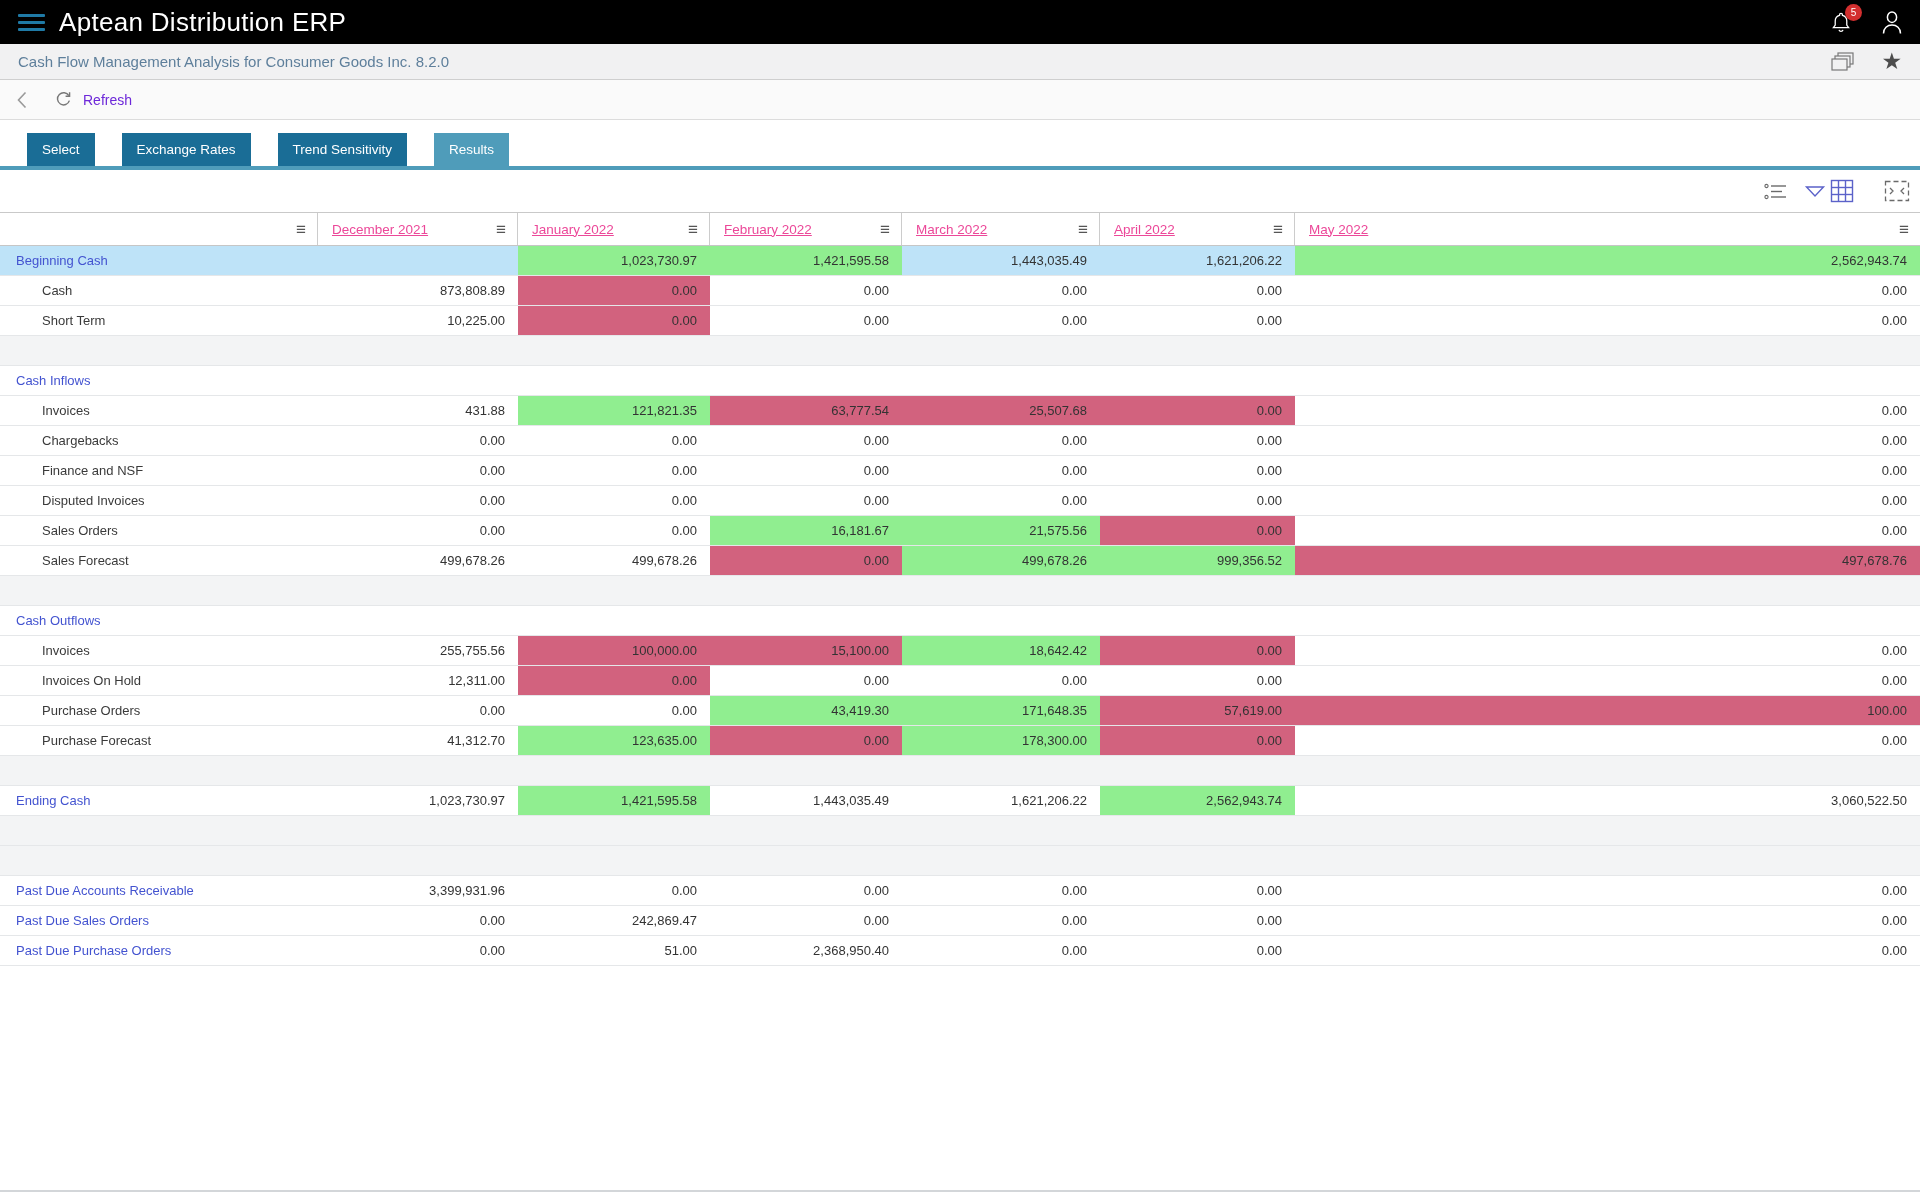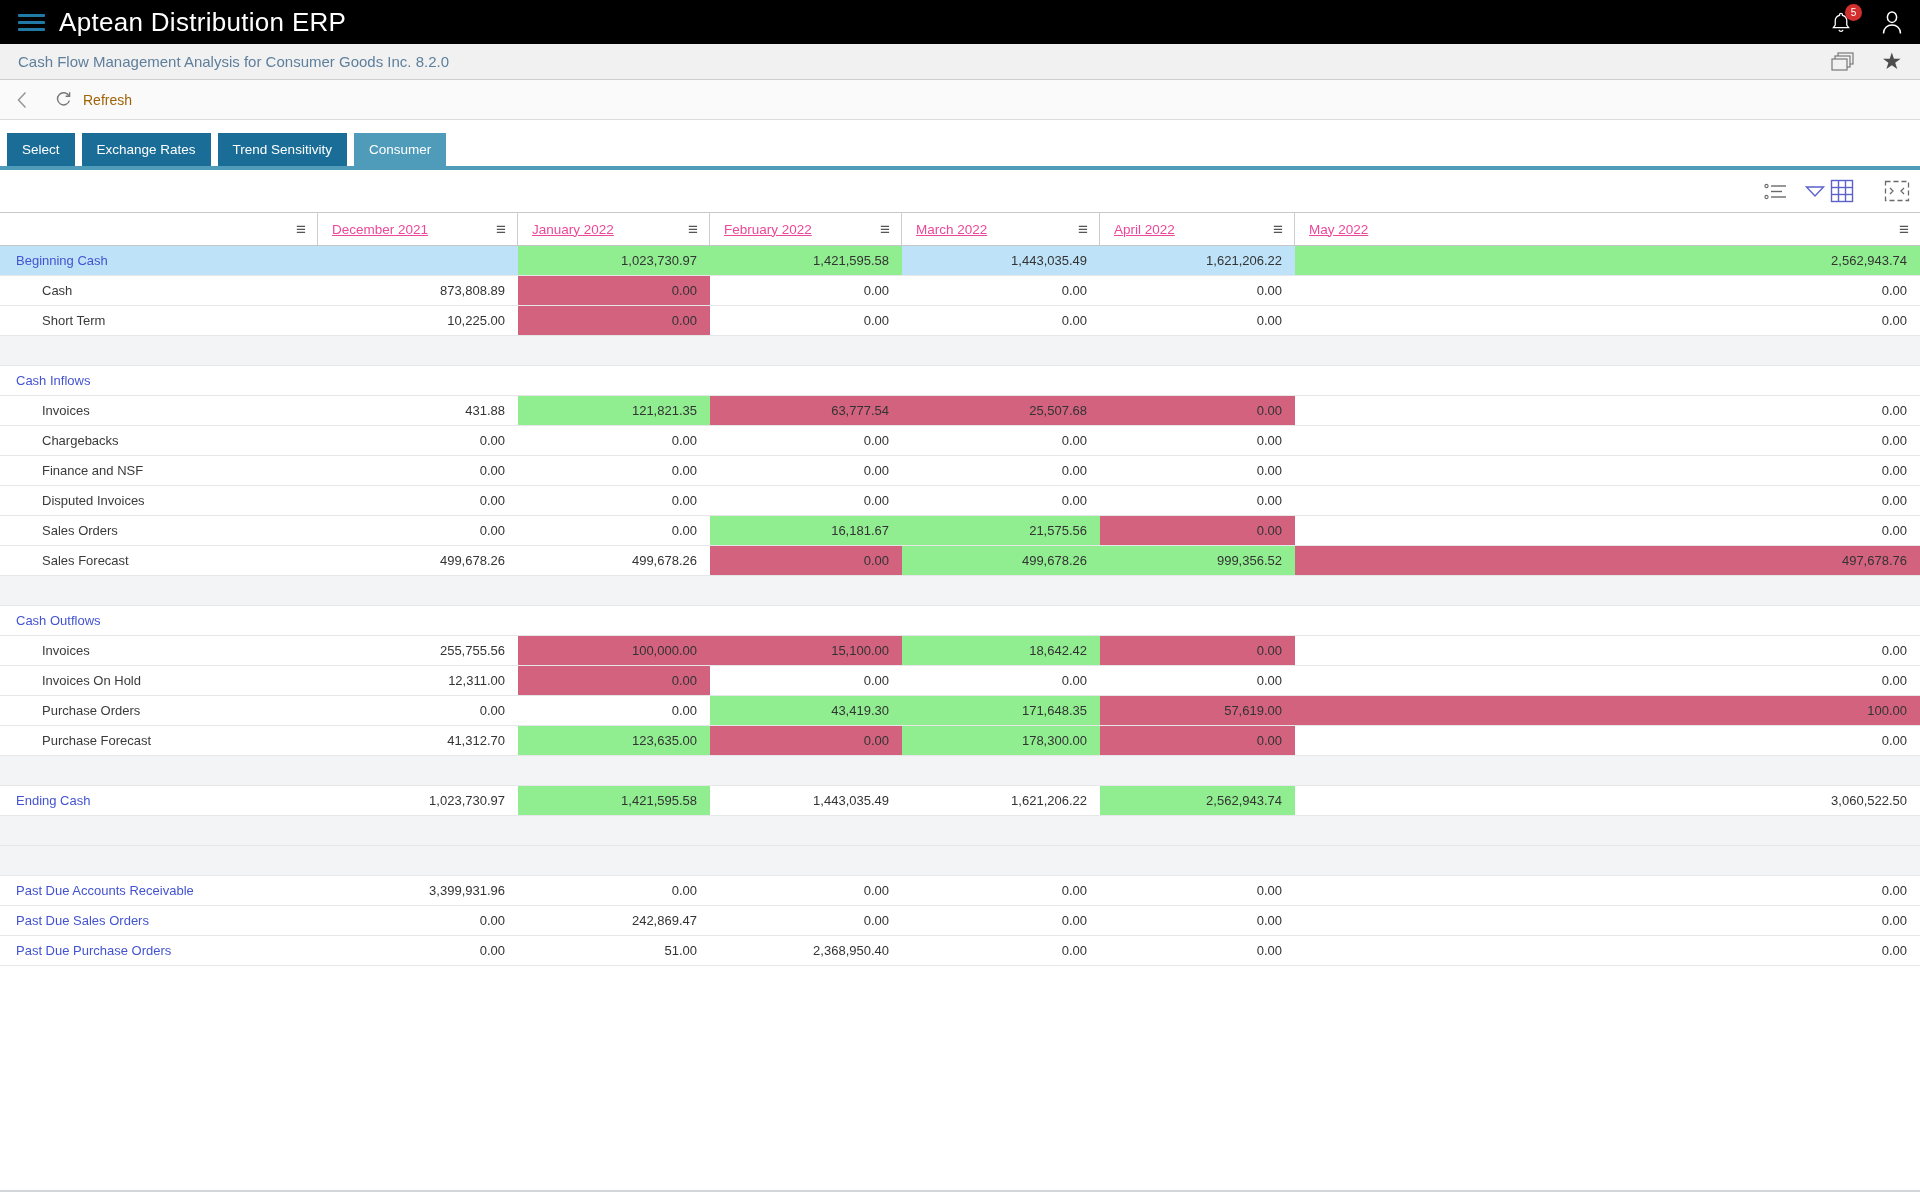--- a/index.html
+++ b/index.html
@@ -21,25 +21,25 @@
   .crumb-bar { height:36px; background:#f1f1f2; border-bottom:1px solid #cfcfcf; display:flex; align-items:center; padding:0 18px; }
   .crumb-title { color:#5e7f9b; font-size:15px; }
   .crumb-spacer { flex:1; }
   .crumb-icon { margin-left:26px; cursor:pointer; display:flex; align-items:center; }
   .star { font-size:23px; color:#4d4d4d; line-height:1; }
 
   
   .action-bar { height:40px; background:#fafafa; border-bottom:1px solid #dcdcdc; display:flex; align-items:center; padding:0 16px; }
   .back-btn { display:flex; align-items:center; cursor:pointer; margin-right:26px; }
   .refresh-btn { display:flex; align-items:center; gap:10px; cursor:pointer; }
-  .refresh-label { font-size:14px; color:#a16207; }
+  .refresh-label { font-size:14px; color:#6d28d9; }
 
   
   .tabs-area { height:46px; background:#fff; display:flex; align-items:flex-end; padding-left:7px; gap:7px; }
-  .tab { height:33px; background:#1a6d96; color:#fff; font-size:13.5px; border:none; padding:0 15px; cursor:pointer; font-family:inherit; }
+  .tab { height:33px; background:#1a6d96; color:#fff; font-size:13.5px; border:none; padding:0 15px; cursor:pointer; font-family:inherit;margin-left:20px; }
   .tab.active { background:#4f9cba; }
   .tabs-underline { height:4px; background:#4f9cba; }
 
   
   .grid-toolbar { height:42px; display:flex; align-items:center; justify-content:flex-end; padding-right:10px; background:#fff; }
   .gt-icon { display:flex; align-items:center; cursor:pointer; }
   .gt-icon + .gt-icon { margin-left:16px; }
   .gt-icon.tight { margin-left:4px; }
   .gt-icon.far { margin-left:30px; }
 
@@ -129,21 +129,21 @@
         </svg>
       </span>
       <span class="refresh-label">Refresh</span>
     </div>
   </div>
 
   <nav class="tabs-area">
     <button class="tab">Select</button>
     <button class="tab">Exchange Rates</button>
     <button class="tab">Trend Sensitivity</button>
-    <button class="tab active">Consumer</button>
+    <button class="tab active">Results</button>
   </nav>
   <div class="tabs-underline"></div>
 
   <div class="grid-toolbar">
     <div class="gt-icon">
       <svg width="24" height="17" viewBox="0 0 24 17">
         <circle cx="2.5" cy="3" r="1.6" fill="none" stroke="#6a6a6a" stroke-width="1.1"></circle>
         <line x1="7" y1="3" x2="22" y2="3" stroke="#6a6a6a" stroke-width="1.4"></line>
         <line x1="7" y1="8.5" x2="18" y2="8.5" stroke="#6a6a6a" stroke-width="1.4"></line>
         <circle cx="2.5" cy="14" r="1.6" fill="none" stroke="#6a6a6a" stroke-width="1.1"></circle>

